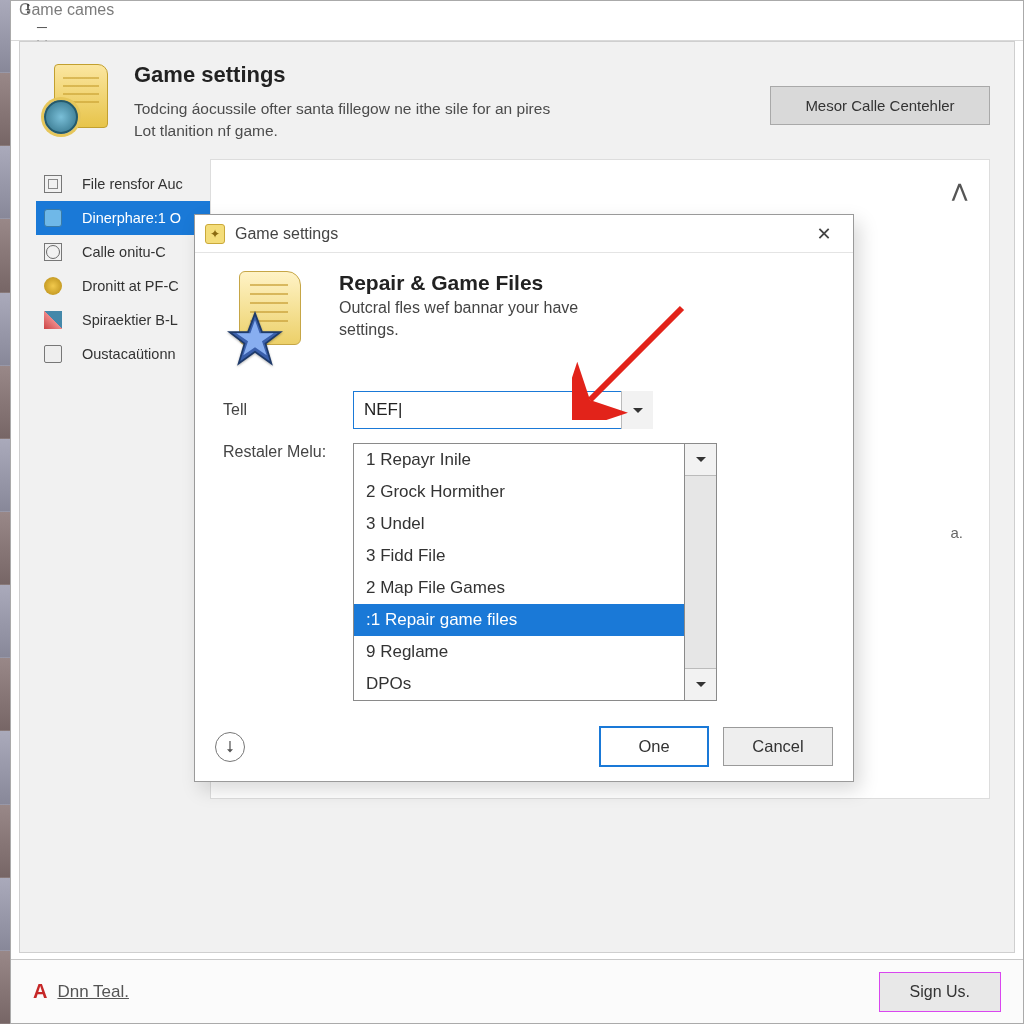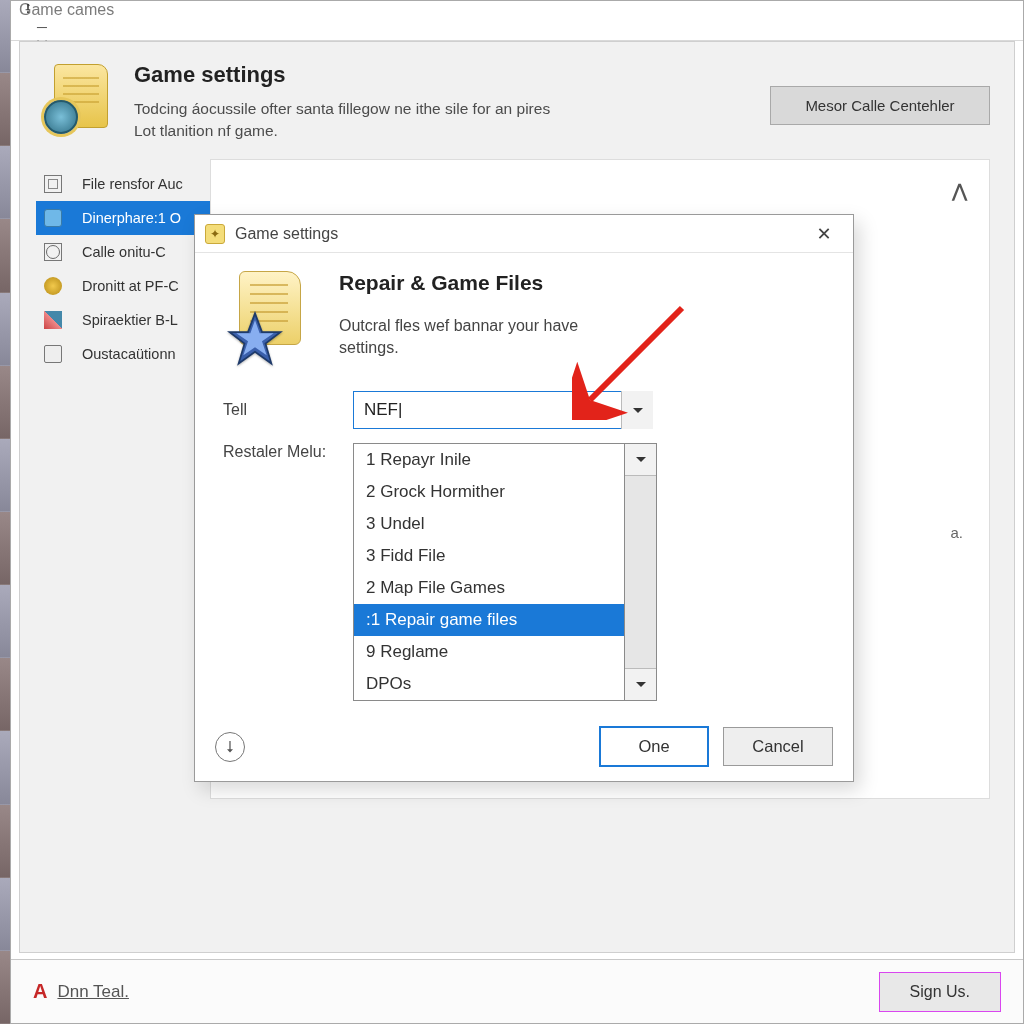--- a/index.html
+++ b/index.html
@@ -64,33 +64,33 @@
   .dlg-title{font-size:16px;color:#444}
   .dlg-close{margin-left:auto;width:38px;height:28px;display:flex;align-items:center;justify-content:center;font-size:18px;color:#444}
 
   .dlg-body{padding:18px 28px 0 28px}
   .dlg-head{display:flex;align-items:flex-start;gap:20px;margin-bottom:24px}
   .dlg-icon{width:96px;height:96px;position:relative;flex:0 0 96px}
   .dlg-icon .doc{position:absolute;left:16px;top:0;width:62px;height:74px;background:linear-gradient(#fff3c6,#ecd069);border:1px solid #c6a646;border-radius:6px 14px 6px 6px}
   .dlg-icon .doc:before{content:"";position:absolute;top:12px;left:10px;right:12px;height:38px;background:repeating-linear-gradient(#caa23a 0 2px,transparent 2px 9px);opacity:.7}
   .dlg-icon .star{position:absolute;left:4px;bottom:0;width:56px;height:56px}
   .dlg-icon .star svg{width:100%;height:100%;filter:drop-shadow(0 1px 1px rgba(0,0,0,.3))}
-  .dlg-head h2{font-size:21px;font-weight:700;color:#222;margin-bottom:20px}
+  .dlg-head h2{font-size:21px;font-weight:700;color:#222;margin-bottom:2px}
   .dlg-head p{font-size:16px;color:#444;line-height:1.4;max-width:300px}
 
   .formrow{display:flex;align-items:center;margin-bottom:14px}
   .formrow .lbl{width:130px;font-size:16px;color:#444}
   .combo{position:relative;flex:0 0 300px}
   .combo .box{height:38px;border:1.5px solid #1a79d7;display:flex;align-items:center;padding:0 10px;font-size:17px;color:#222;background:#fff}
   .combo .arrow{position:absolute;right:0;top:0;width:32px;height:38px;border-left:1px solid #bbb;display:flex;align-items:center;justify-content:center;background:#f2f2f2}
   .combo .arrow:after{content:"";border:5px solid transparent;border-top-color:#333;margin-top:5px}
 
   .formrow.listrow{align-items:flex-start}
   .listwrap{flex:0 0 340px;display:flex}
-  .dropdown{width:272px;border:1px solid #8a8a8a;background:#fff;font-size:17px}
+  .dropdown{width:332px;border:1px solid #8a8a8a;background:#fff;font-size:17px}
   .dropdown .opt{padding:6px 12px;color:#333}
   .dropdown .opt.sel{background:#1a79d7;color:#fff}
   .scrollcol{width:32px;border:1px solid #8a8a8a;border-left:none;position:relative;background:#f0f0f0;display:flex;flex-direction:column}
   .scrollcol .up,.scrollcol .down{height:32px;display:flex;align-items:center;justify-content:center;background:#f2f2f2;border-bottom:1px solid #bbb}
   .scrollcol .down{border-bottom:none;border-top:1px solid #bbb;margin-top:auto}
   .scrollcol .up:after{content:"";border:5px solid transparent;border-top-color:#333;margin-top:5px}
   .scrollcol .down:after{content:"";border:5px solid transparent;border-top-color:#333;margin-top:5px}
   .scrollcol .track{flex:1;background:#e6e6e6}
 
   .dlg-footer{position:absolute;left:0;right:0;bottom:0;padding:14px 20px;display:flex;align-items:center;gap:14px}

